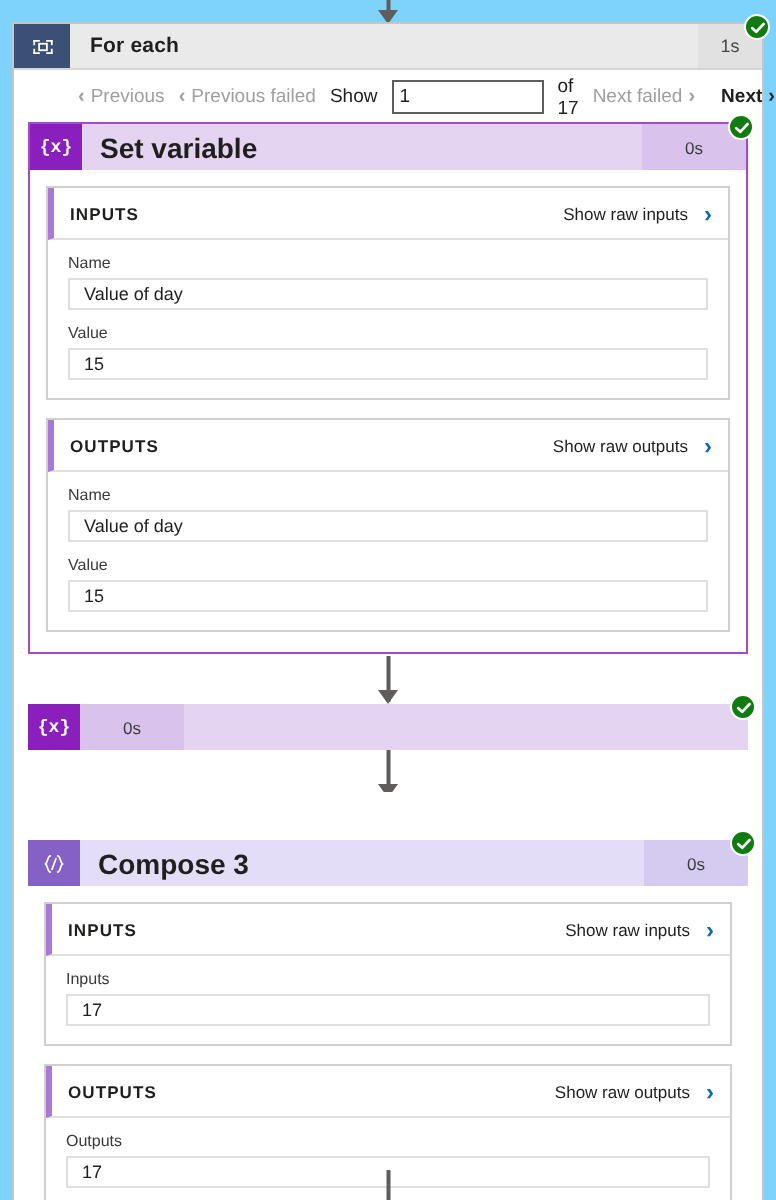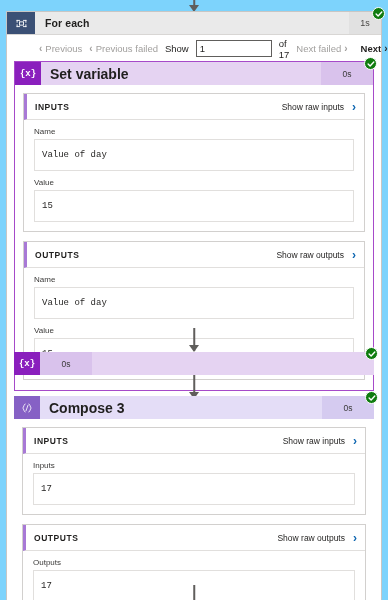--- a/index.html
+++ b/index.html
@@ -149,21 +149,21 @@
     font-weight: bold;
     color: #201f1e;
   }
   .act-dur {
     width: 52px;
     display: flex; align-items: center; justify-content: center;
     font-size: 8.5px;
     color: #3b3a39;
     background: #d9c2ec;
   }
-  .act-header.compose { background: #e4ddf7; }
+  .act-header.compose { background: #e4ddf7; margin-top: 24px; }
   .act-header.compose .act-dur { background: #d5cbf0; }
 
   .act-body { padding: 8px 8px 10px 8px; }
 
   
   .io-card {
     border: 1px solid #d2d0ce;
     background: #ffffff;
     margin-bottom: 9px;
   }
@@ -189,29 +189,29 @@
     color: #201f1e;
   }
   .io-raw .rchev { color: #0f67b1; font-size: 12px; font-weight: bold; line-height:1; }
   .io-fields { padding: 7px 10px 9px 10px; }
   .fld-label {
     font-size: 8px;
     color: #3b3a39;
     margin-bottom: 3px;
   }
   .fld-box {
-    height: 32px;
+    height: 16px;
     border: 1px solid #e1dfdd;
     background: #ffffff;
     display: flex;
     align-items: center;
     padding-left: 7px;
     font-size: 9px;
     color: #201f1e;
-    font-family: Liberation Mono, monospace;
+    font-family: Liberation Sans, sans-serif;
     margin-bottom: 7px;
   }
   .fld-box:last-child { margin-bottom: 0; }
 </style>
 </head>
 <body>
 
 <div class="canvas">
 
   <div class="conn" style="top:0px; height:9px;"></div>

